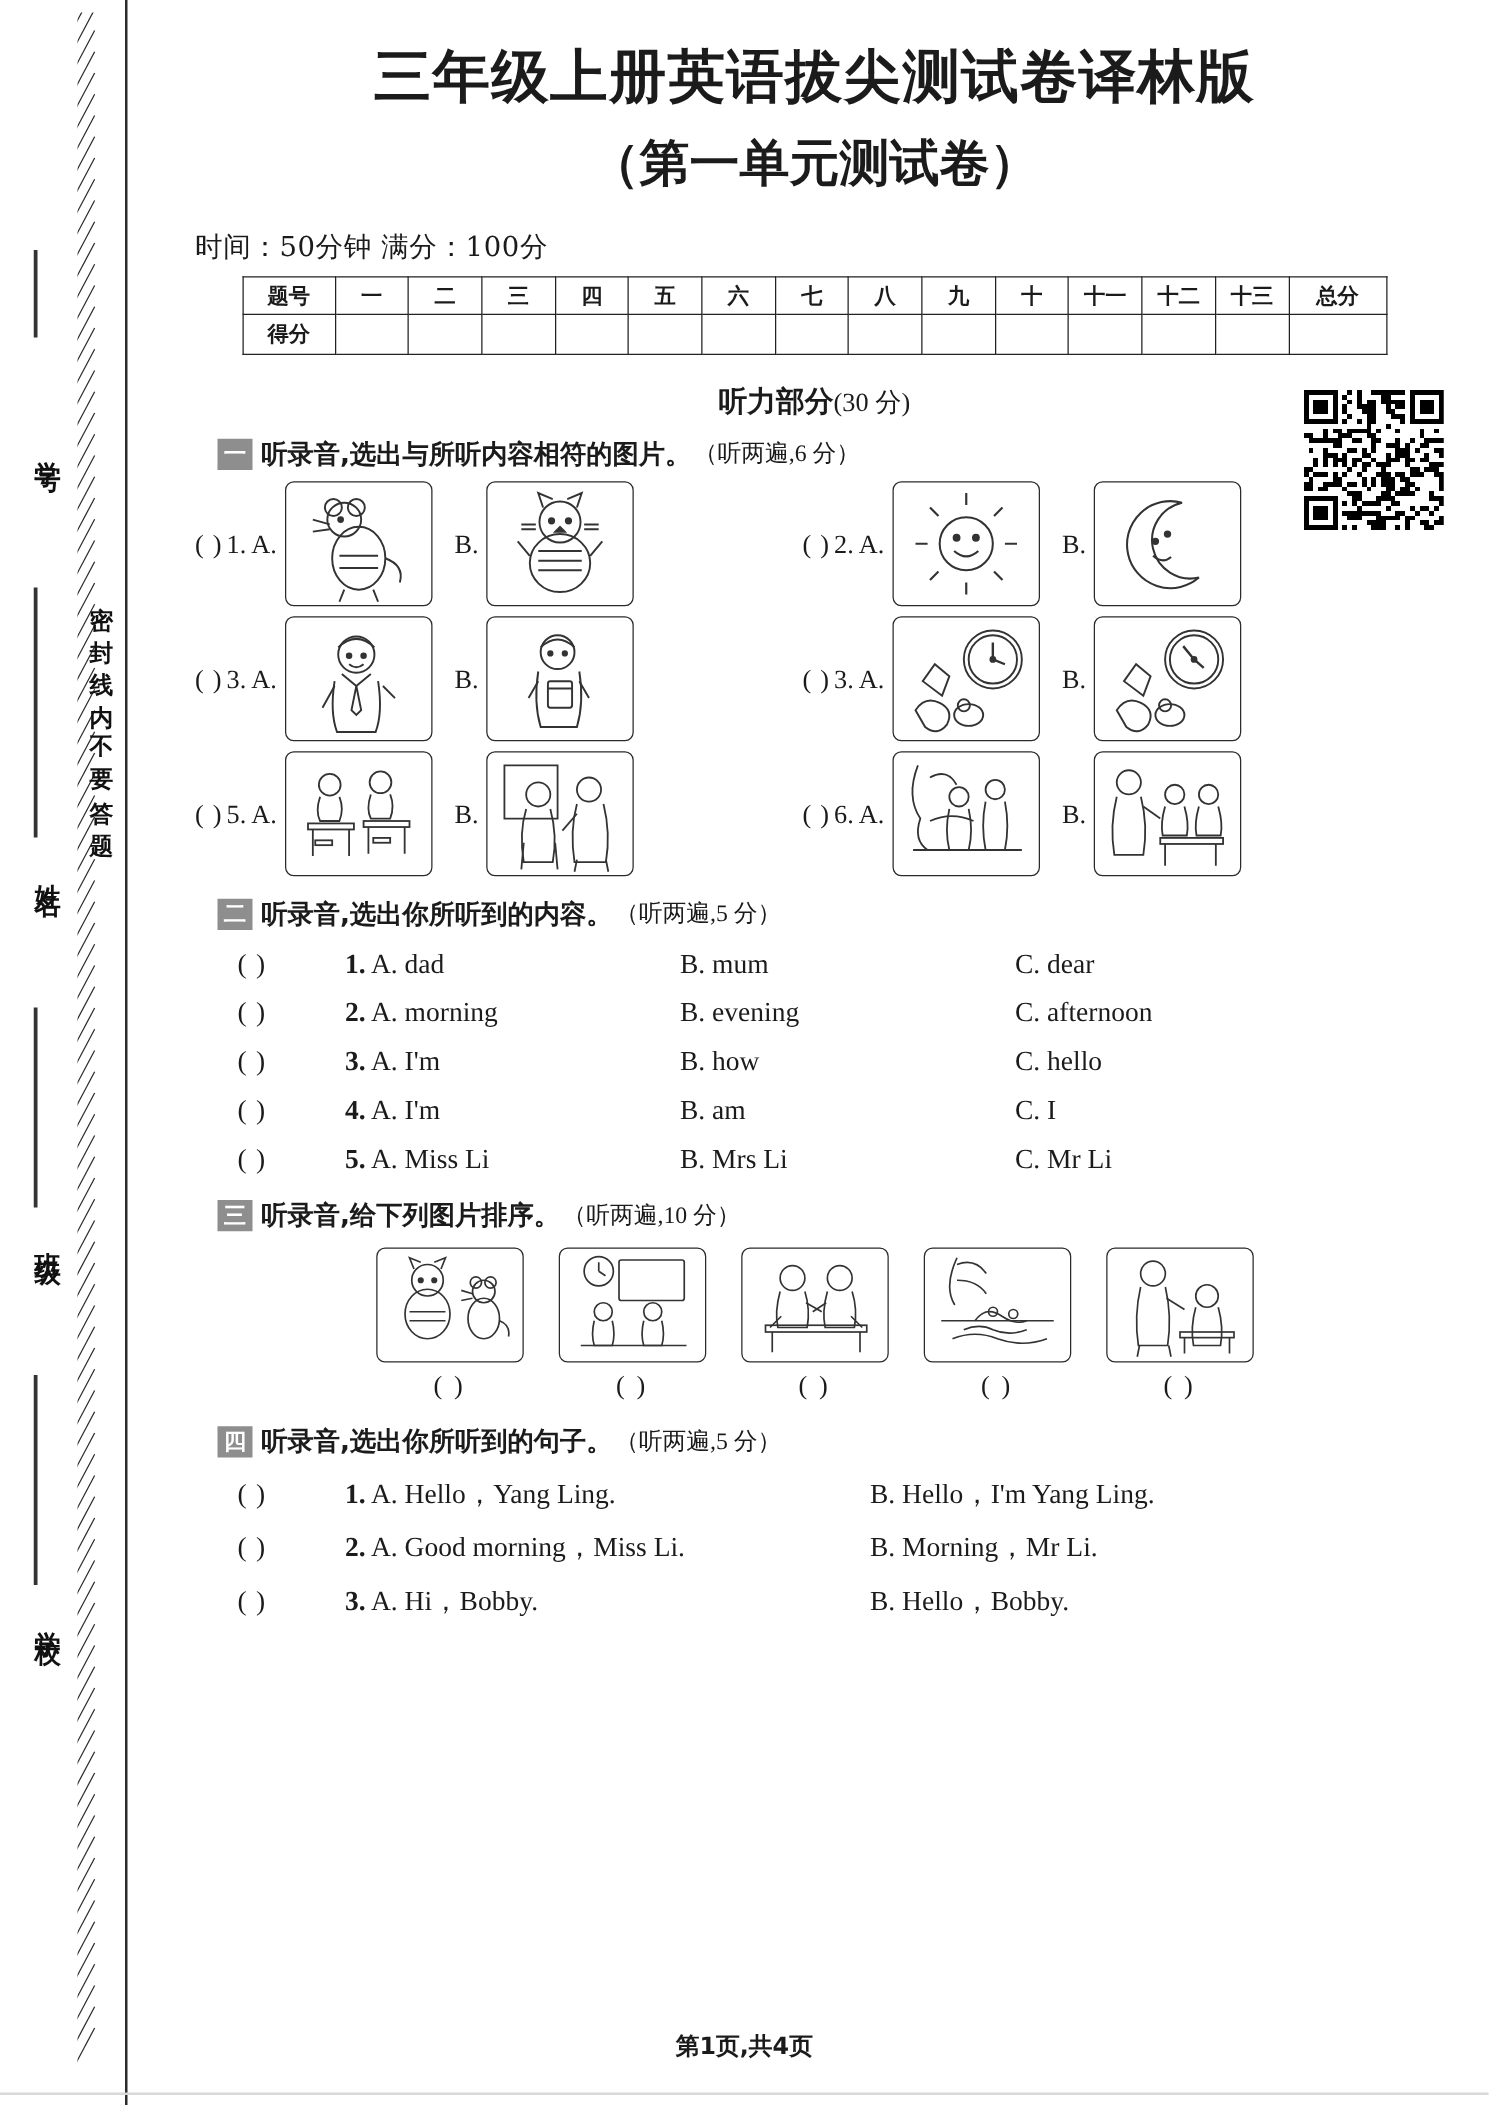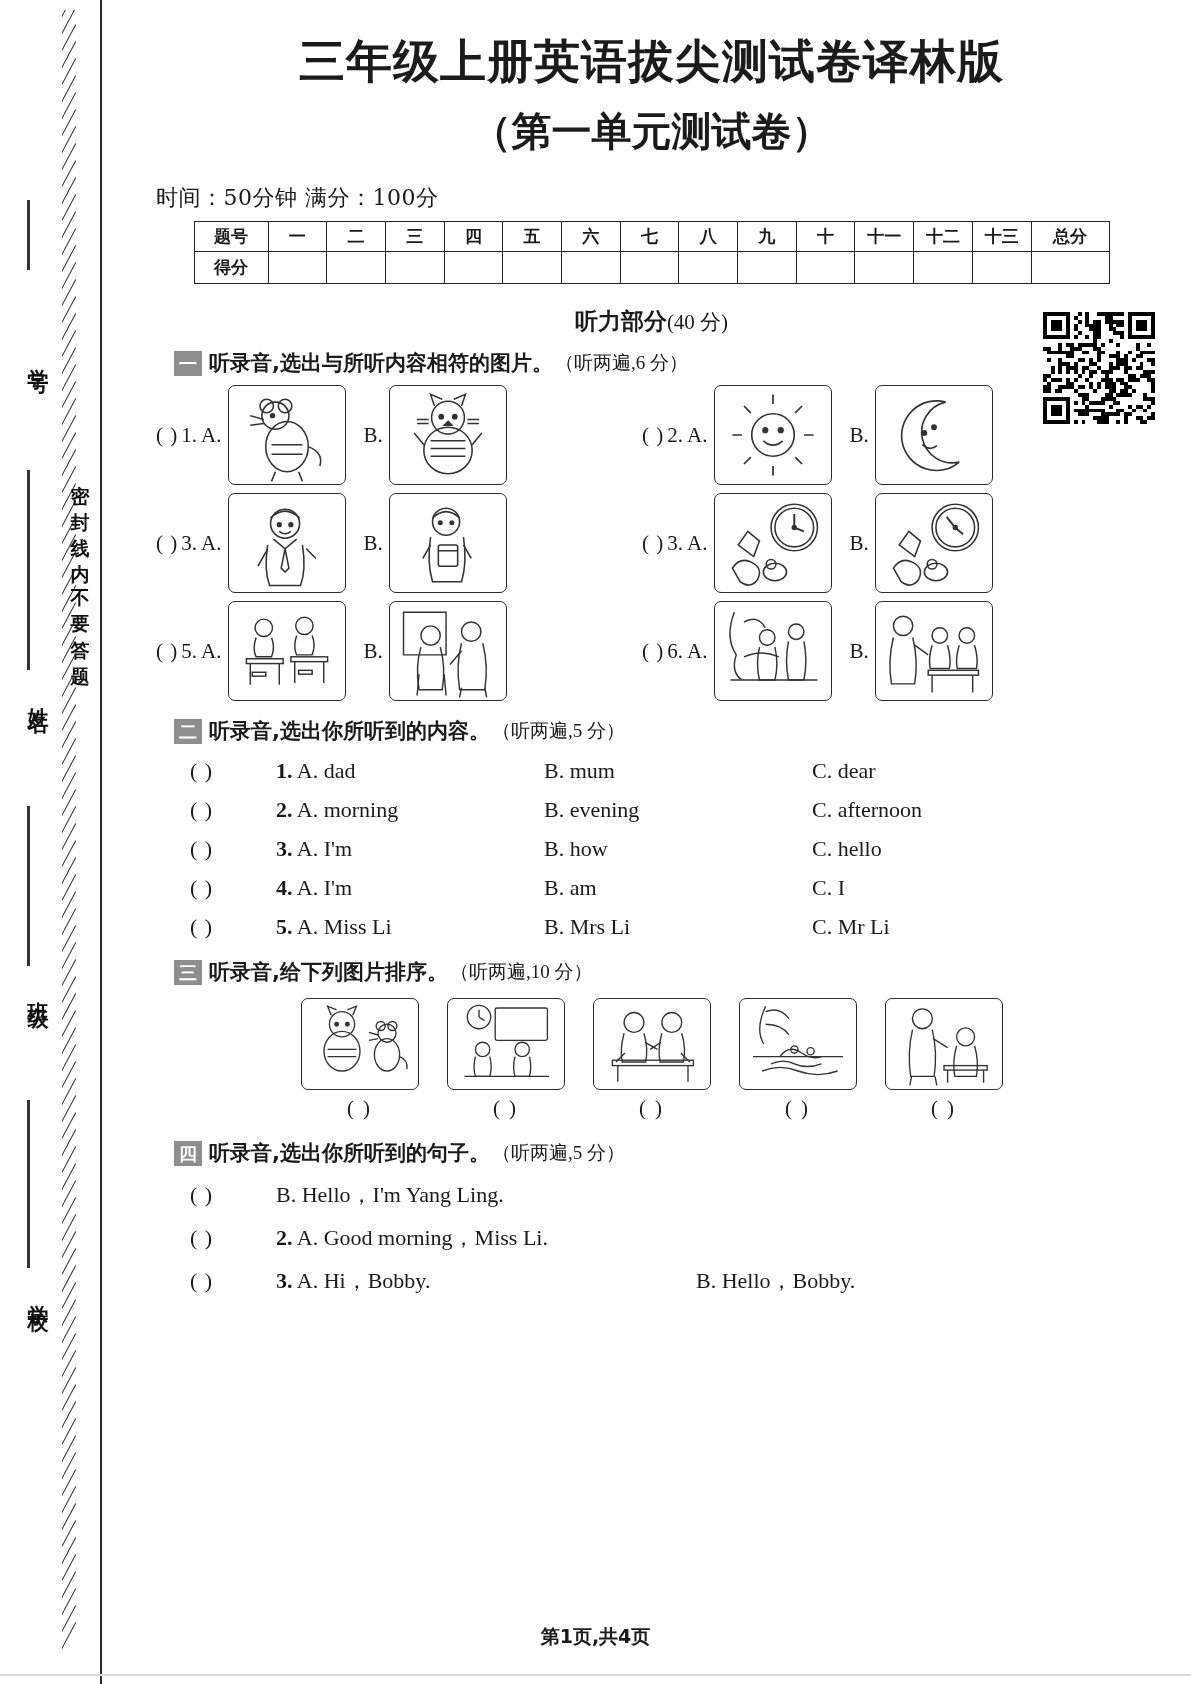--- a/index.html
+++ b/index.html
@@ -389,21 +389,21 @@
           <td></td>
           <td></td>
           <td></td>
           <td></td>
           <td class="total"></td>
         </tr>
       </tbody>
   </table>
 
   <div class="section-banner">
-    <span>听力部分</span><span class="pts">(40 分)</span>
+    <span>听力部分</span><span class="pts">(30 分)</span>
   </div>
 
   <div class="qr">
     <svg viewBox="0 0 29 29" shape-rendering="crispEdges" id="qr-svg">
         <rect width="29" height="29" fill="#fff"></rect>
         <rect x="9" y="0" width="1" height="1" fill="#000"></rect>
         <rect x="11" y="0" width="1" height="1" fill="#000"></rect>
         <rect x="14" y="0" width="1" height="1" fill="#000"></rect>
         <rect x="15" y="0" width="1" height="1" fill="#000"></rect>
         <rect x="16" y="0" width="1" height="1" fill="#000"></rect>
@@ -1053,25 +1053,27 @@
     </div>
 
   <div class="qhead" style="margin-top:18px;">
     <span class="qnum">四</span>
     <span>听录音,选出你所听到的句子。</span>
     <span class="tail">（听两遍,5 分）</span>
   </div>
   <div id="s4-rows">
       <div class="optrow wide">
         <span class="blank-paren">(        )</span>
+        <span class="oA"><span class="num">1.</span> A. Hello，Yang Ling.</span>
         <span class="oB">B. Hello，I'm Yang Ling.</span>
       </div>
       <div class="optrow wide">
         <span class="blank-paren">(        )</span>
         <span class="oA"><span class="num">2.</span> A. Good morning，Miss Li.</span>
+        <span class="oB">B. Morning，Mr Li.</span>
       </div>
       <div class="optrow wide">
         <span class="blank-paren">(        )</span>
         <span class="oA"><span class="num">3.</span> A. Hi，Bobby.</span>
         <span class="oB">B. Hello，Bobby.</span>
       </div>
     </div>
 
 </div>
 

